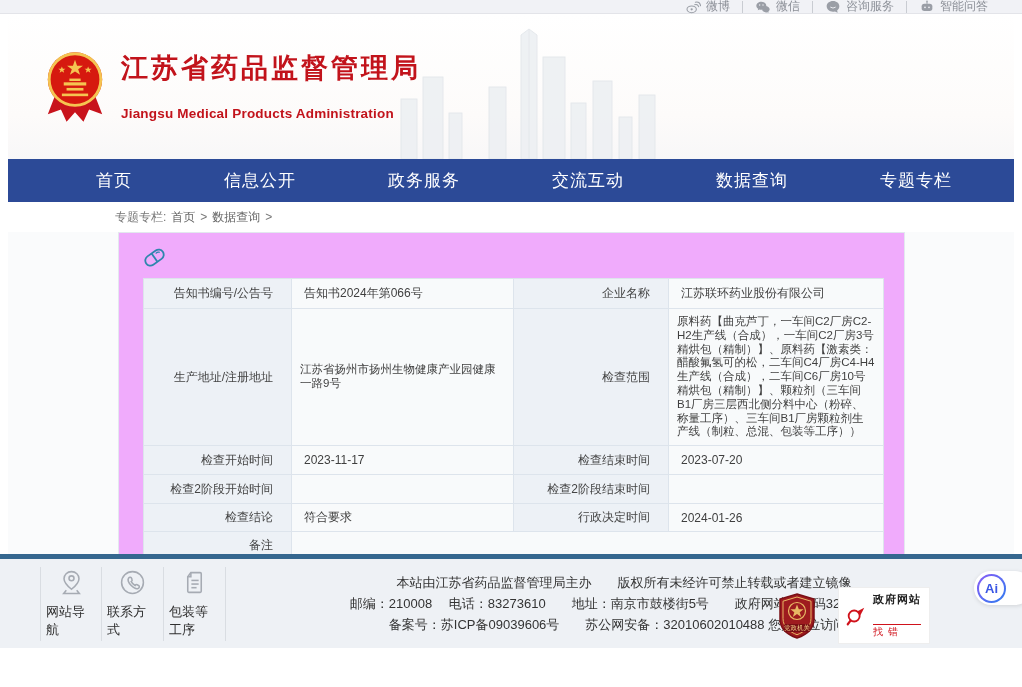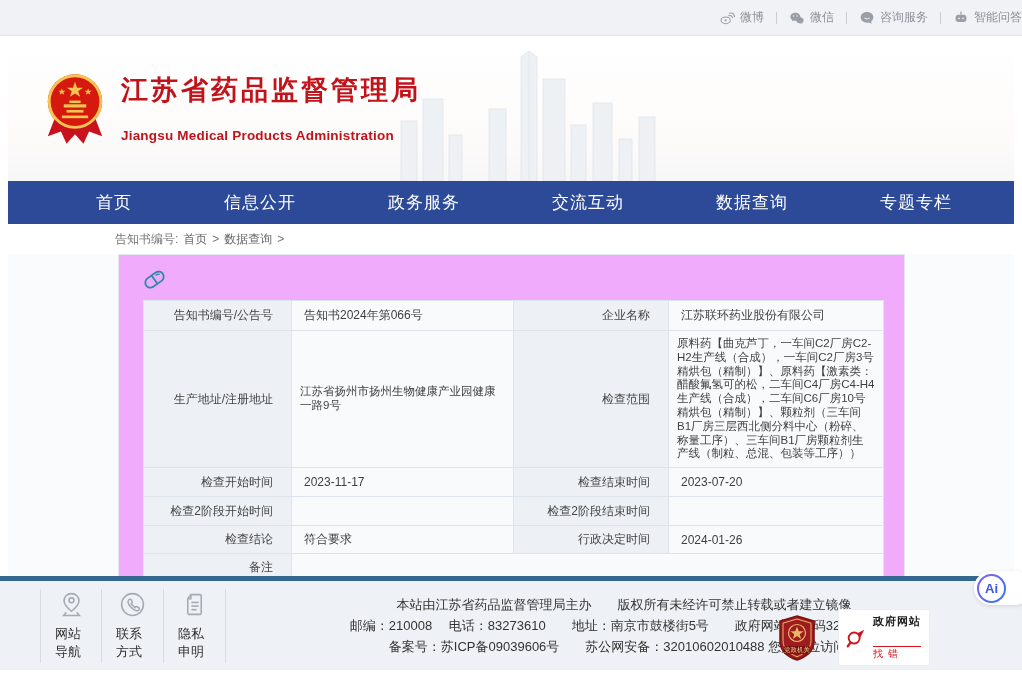--- a/index.html
+++ b/index.html
@@ -1,21 +1,21 @@
 <!DOCTYPE html>
 <html><head>
 <meta charset="utf-8">
 <style>
   * { margin:0; padding:0; box-sizing:border-box; }
   body { font-family:"Liberation Sans","DejaVu Sans",sans-serif; background:#e9eaee; }
   .page { width:1022px; height:687px; margin:0 auto; background:#fff; position:relative; overflow:hidden; }
 
   
-  .topbar { height:36px; background:#f1f2f6; border-bottom:1px solid #e3e4e9;
-            display:flex; align-items:center; justify-content:flex-end; }
+  .topbar { height:14px; background:#f1f2f6; border-bottom:1px solid #e3e4e9;
+            display:flex; align-items:center; justify-content:flex-end; padding-right:34px; }
   .topbar-item { display:flex; align-items:center; gap:5px; color:#8b8f97; font-size:12px; cursor:pointer; }
   .topbar-item svg { width:16px; height:16px; stroke:#9a9ea6; fill:none; stroke-width:1.6; }
   .topbar-item svg .fil { fill:#9a9ea6; stroke:none; }
   .topbar-sep { width:1px; height:12px; background:#c9ccd2; margin:0 12px; }
 
   
   .container { width:1006px; margin:0 auto; }
 
   
   .header { height:145px; background:linear-gradient(180deg,#ffffff 0%,#fdfbfa 70%,#f8f7f8 100%); position:relative; }
@@ -47,21 +47,21 @@
   .detail td.val { background:#f8fafb; text-align:left; padding:4px 8px 4px 12px; }
   .detail td.small { font-size:11.5px; line-height:1.2; padding:6px 8px; }
   .r1 { height:30px; } .r2 { height:106px; } .r3 { height:29px; } .r4 { height:29px; }
   .r5 { height:28px; } .r6 { height:28px; }
 
   
   .footer { height:94px; background:#eef1f5; border-top:5px solid #35678f; position:relative;
             display:flex; align-items:center; }
   .f-links { display:flex; margin-left:40px; }
   .f-link { width:62px; display:flex; flex-direction:column; align-items:center; gap:7px;
-            border-right:1px solid #d9dde2; cursor:pointer; padding:2px 14px;justify-content:center; }
+            border-right:1px solid #d9dde2; cursor:pointer; padding:2px 5px;justify-content:center; }
   .f-link:first-child { border-left:1px solid #d9dde2; }
   .f-link svg { width:27px; height:27px; stroke:#a6abb3; fill:none; stroke-width:1.5; }
   .f-link span { font-size:13px; color:#2f2f2f; }
   .f-text { flex:1; text-align:center; font-size:13px; color:#333; line-height:21px; }
   .f-badges { position:absolute; right:92px; top:28px; display:flex; align-items:center; gap:22px; }
   .badge-shield { width:38px; height:46px; cursor:pointer; }
   .badge-error { background:#fff; border:1px solid #eee; display:flex; align-items:center; gap:6px;
                  padding:4px 8px 4px 6px; cursor:pointer; }
   .badge-error svg { width:22px; height:22px; }
   .be-t1 { font-size:11px; font-weight:bold; color:#222; letter-spacing:1px; }
@@ -165,21 +165,21 @@
         <li><a>首页</a></li>
         <li><a>信息公开</a></li>
         <li><a>政务服务</a></li>
         <li><a>交流互动</a></li>
         <li><a>数据查询</a></li>
         <li><a>专题专栏</a></li>
       </ul>
     </div>
 
     <div class="crumbbar">
-      <span>告知书编号:</span>
+      <span>专题专栏:</span>
       <a>首页</a>
       <span>&gt;</span>
       <a>数据查询</a>
       <span>&gt;</span>
     </div>
 
     <div class="main">
       <div class="card">
         <svg class="pill-icon" viewBox="0 0 24 24">
           <g transform="rotate(-35 12 13)">
@@ -254,21 +254,21 @@
         <span>联系方式</span>
       </div>
       <div class="f-link">
         <svg viewBox="0 0 26 26">
           <path d="M9.5 3.5 h9 a1 1 0 0 1 1 1 v17 a1 1 0 0 1-1 1 h-11 a1 1 0 0 1-1-1 V7.5 z"></path>
           <path d="M9.5 3.5 V7.5 H6.5"></path>
           <line x1="10" y1="11" x2="17" y2="11"></line>
           <line x1="10" y1="14.5" x2="17" y2="14.5"></line>
           <line x1="10" y1="18" x2="15" y2="18"></line>
         </svg>
-        <span>隐私申明</span>
+        <span>包装等工序</span>
       </div>
     </div>
     <div class="f-text">
       <div>本站由江苏省药品监督管理局主办　　版权所有未经许可禁止转载或者建立镜像</div>
       <div>邮编：210008　 电话：83273610　　地址：南京市鼓楼街5号　　政府网站标识码3200000004</div>
       <div>备案号：苏ICP备09039606号　　苏公网安备：32010602010488 您是第位访问者</div>
     </div>
     <div class="f-badges">
       <svg class="badge-shield" viewBox="0 0 38 46">
         <path d="M19 1 L36 6 V26 C36 36 28 42 19 45 C10 42 2 36 2 26 V6 Z" fill="#9e1b1f" stroke="#7a0f14" stroke-width="1.5"></path>

